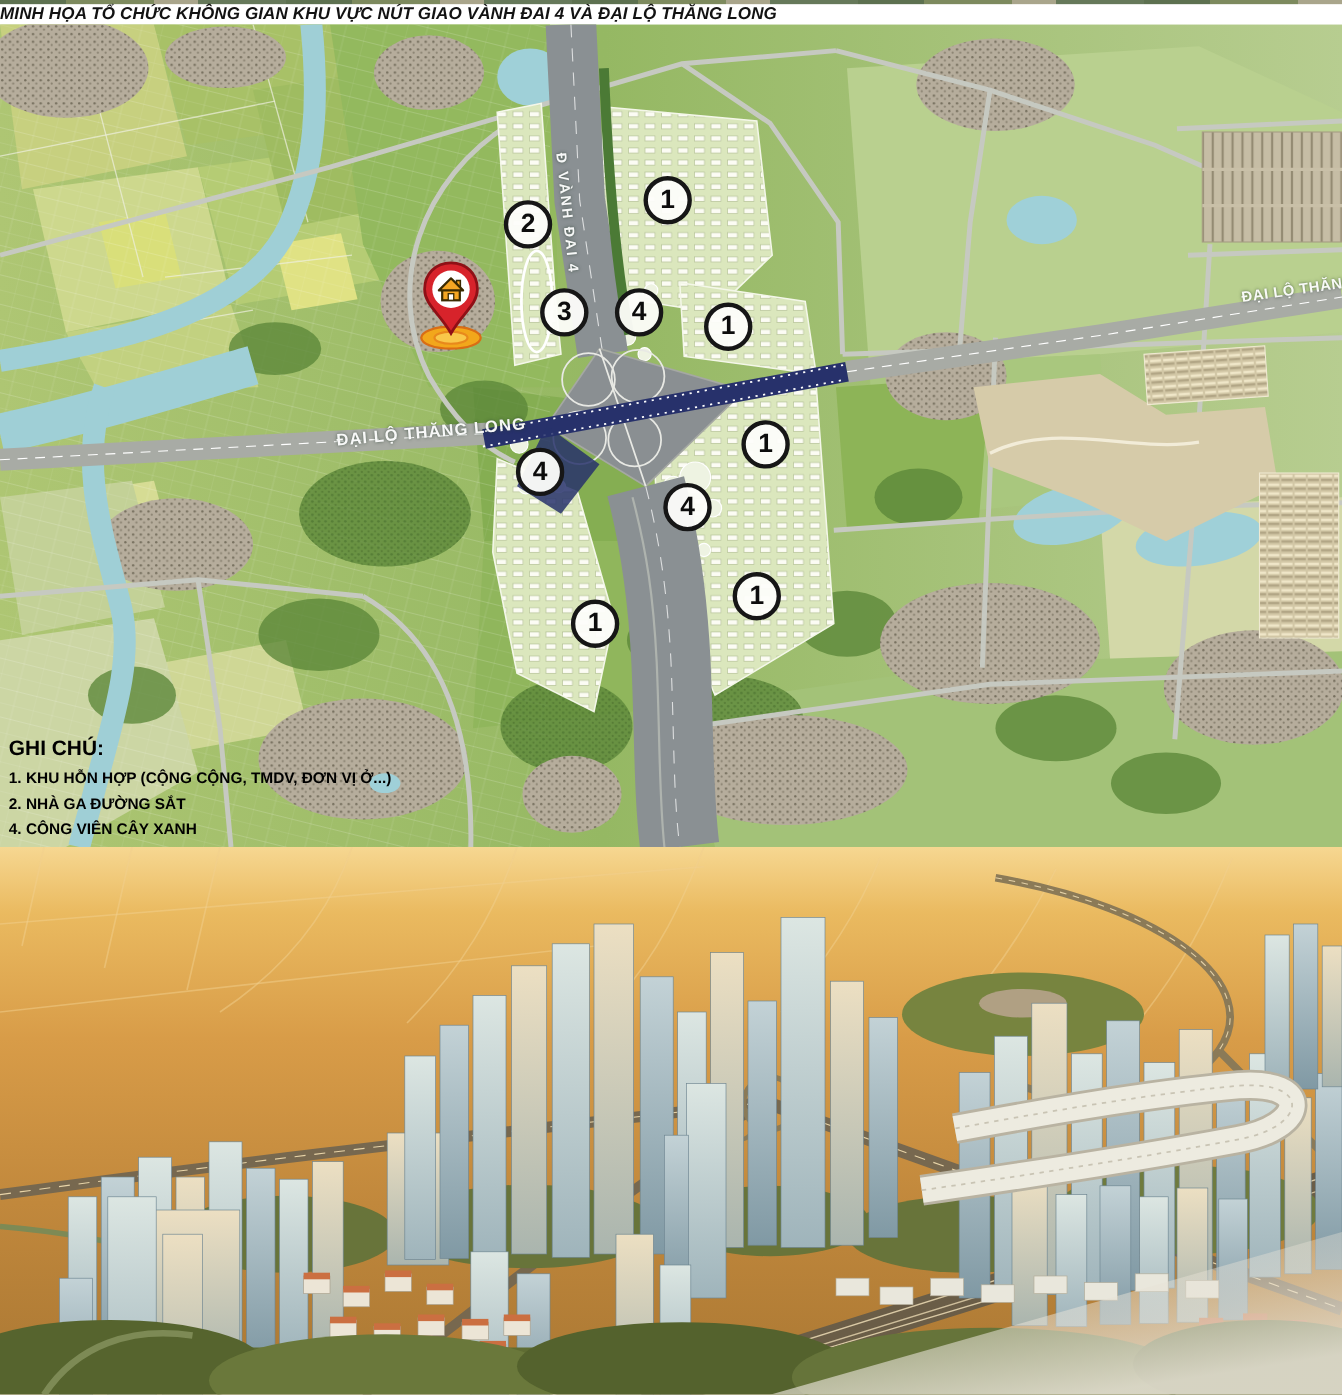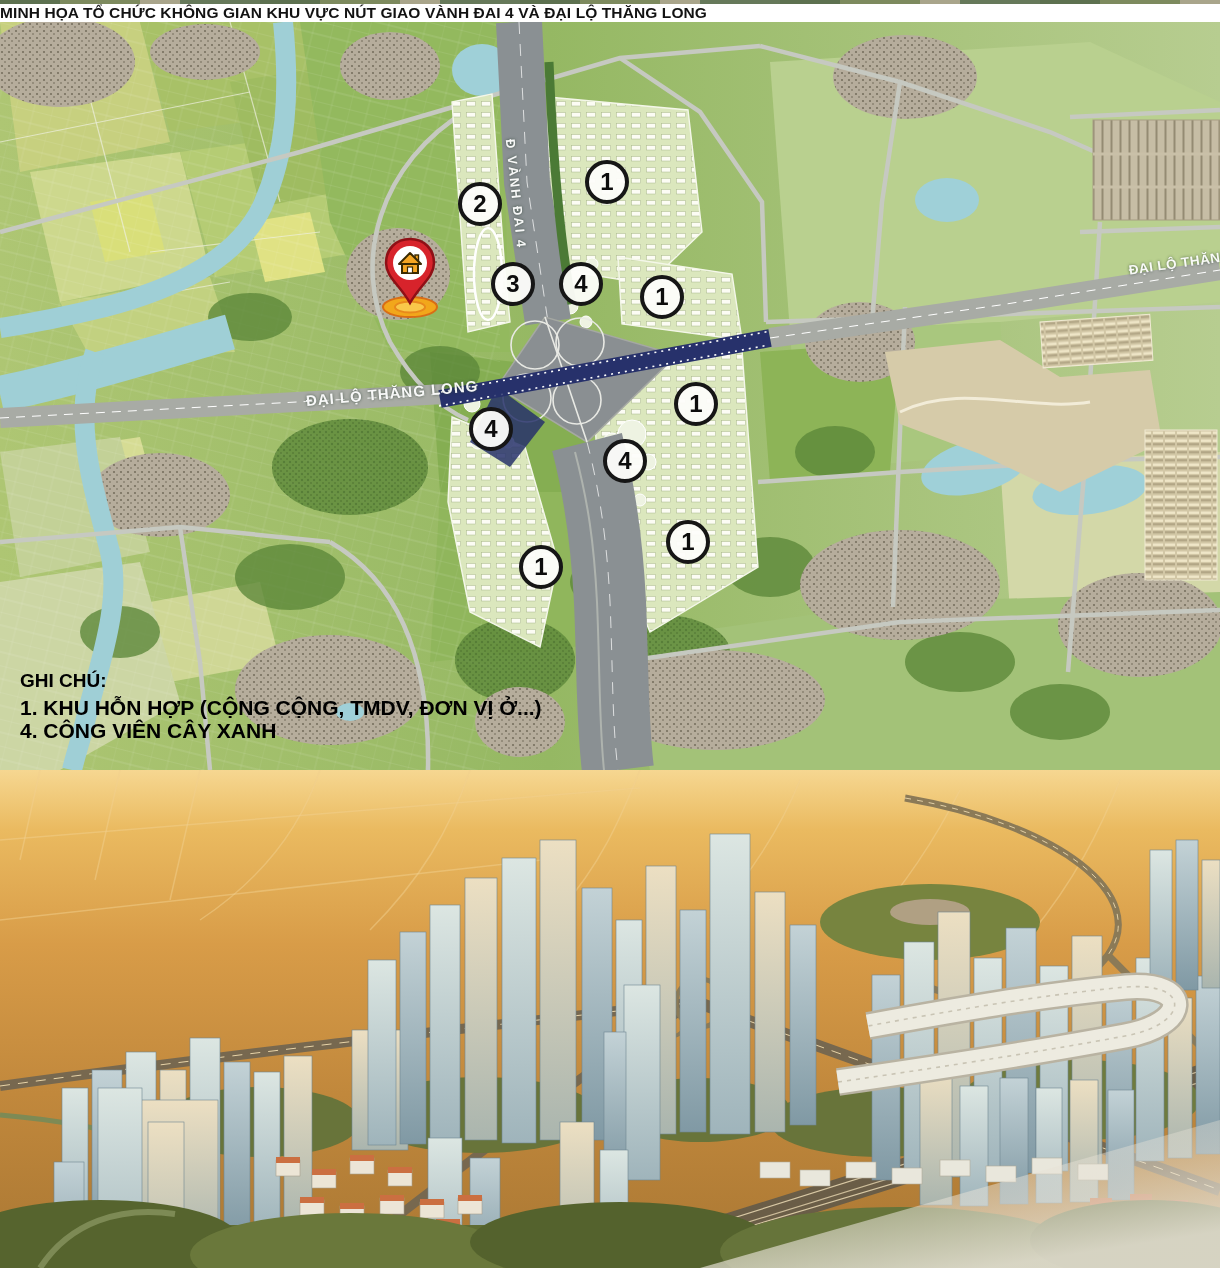--- a/index.html
+++ b/index.html
@@ -1,33 +1,33 @@
 <!DOCTYPE html>
 <html><head>
 <meta charset="utf-8">
 <style>
   html,body{margin:0;padding:0;background:#ffffff;}
   .stage{position:relative;width:1220px;height:1268px;overflow:hidden;background:#fff;
          font-family:"Liberation Sans","DejaVu Sans",sans-serif;}
   .top-strip{position:absolute;top:0;left:0;width:1220px;height:4px;
     background:repeating-linear-gradient(90deg,#5d7150 0 60px,#7d8a5e 60px 140px,#a9a58b 140px 180px,#66795a 180px 260px);}
   .title-bar{position:absolute;top:4px;left:0;width:1220px;height:18px;background:#fff;
-    display:flex;align-items:center;}
+    display:flex;align-items:center;font-style:italic;}
   .title-bar span{font-size:15.5px;font-weight:700;color:#121212;white-space:nowrap;letter-spacing:.1px;}
   .map-section{position:absolute;top:22px;left:0;width:1220px;height:748px;overflow:hidden;}
   .map-section svg{position:absolute;top:0;left:0;}
   .marker{position:absolute;width:44px;height:44px;border-radius:50%;box-sizing:border-box;
     background:rgba(253,253,250,.95);border:4px solid #161616;color:#0d0d0d;
     font-weight:700;font-size:24px;line-height:35px;text-align:center;
     transform:translate(-50%,-50%);z-index:6;}
   .road-label{position:absolute;color:rgba(255,255,255,.95);font-weight:700;white-space:nowrap;
     text-shadow:0 0 3px rgba(40,60,45,.75);z-index:5;}
-  .legend{position:absolute;left:20px;top:648px;z-index:7;color:#000;}
+  .legend{position:absolute;left:8px;top:648px;z-index:7;color:#000;}
   .legend-title{font-size:19px;font-weight:700;margin-bottom:4px;}
-  .legend-item{font-size:21px;font-weight:700;line-height:23px;white-space:nowrap;}
+  .legend-item{font-size:14px;font-weight:700;line-height:23px;white-space:nowrap;}
   .pin{position:absolute;width:64px;height:86px;z-index:8;}
   .bottom-section{position:absolute;top:770px;left:0;width:1220px;height:498px;overflow:hidden;}
 </style>
 </head>
 <body>
 
 <div class="stage">
 
   <div class="top-strip"></div>
 
@@ -275,20 +275,21 @@
         <rect x="24" y="30" width="16" height="10" fill="#f5a623" stroke="#3a2a00" stroke-width="2"></rect>
         <path d="M21 31 L32 20 L43 31 Z" fill="#f5a623" stroke="#3a2a00" stroke-width="2" stroke-linejoin="round"></path>
         <rect x="29.5" y="34" width="5" height="6" fill="#ffffff" stroke="#3a2a00" stroke-width="1.2"></rect>
       </g>
     </svg>
 
     <div class="legend">
       <div class="legend-title">GHI CHÚ:</div>
       <div id="legend-list">
           <div class="legend-item">1. KHU HỖN HỢP (CỘNG CỘNG, TMDV, ĐƠN VỊ Ở...)</div>
+          <div class="legend-item">2. NHÀ GA ĐƯỜNG SẮT</div>
           <div class="legend-item">4. CÔNG VIÊN CÂY XANH</div>
         </div>
     </div>
   </div>
 
   <div class="bottom-section">
     <svg width="1220" height="498" viewBox="0 0 1220 498">
       <defs>
         <linearGradient id="gold" x1="0" y1="0" x2="0" y2="1">
           <stop offset="0" stop-color="#f6d791"></stop>

